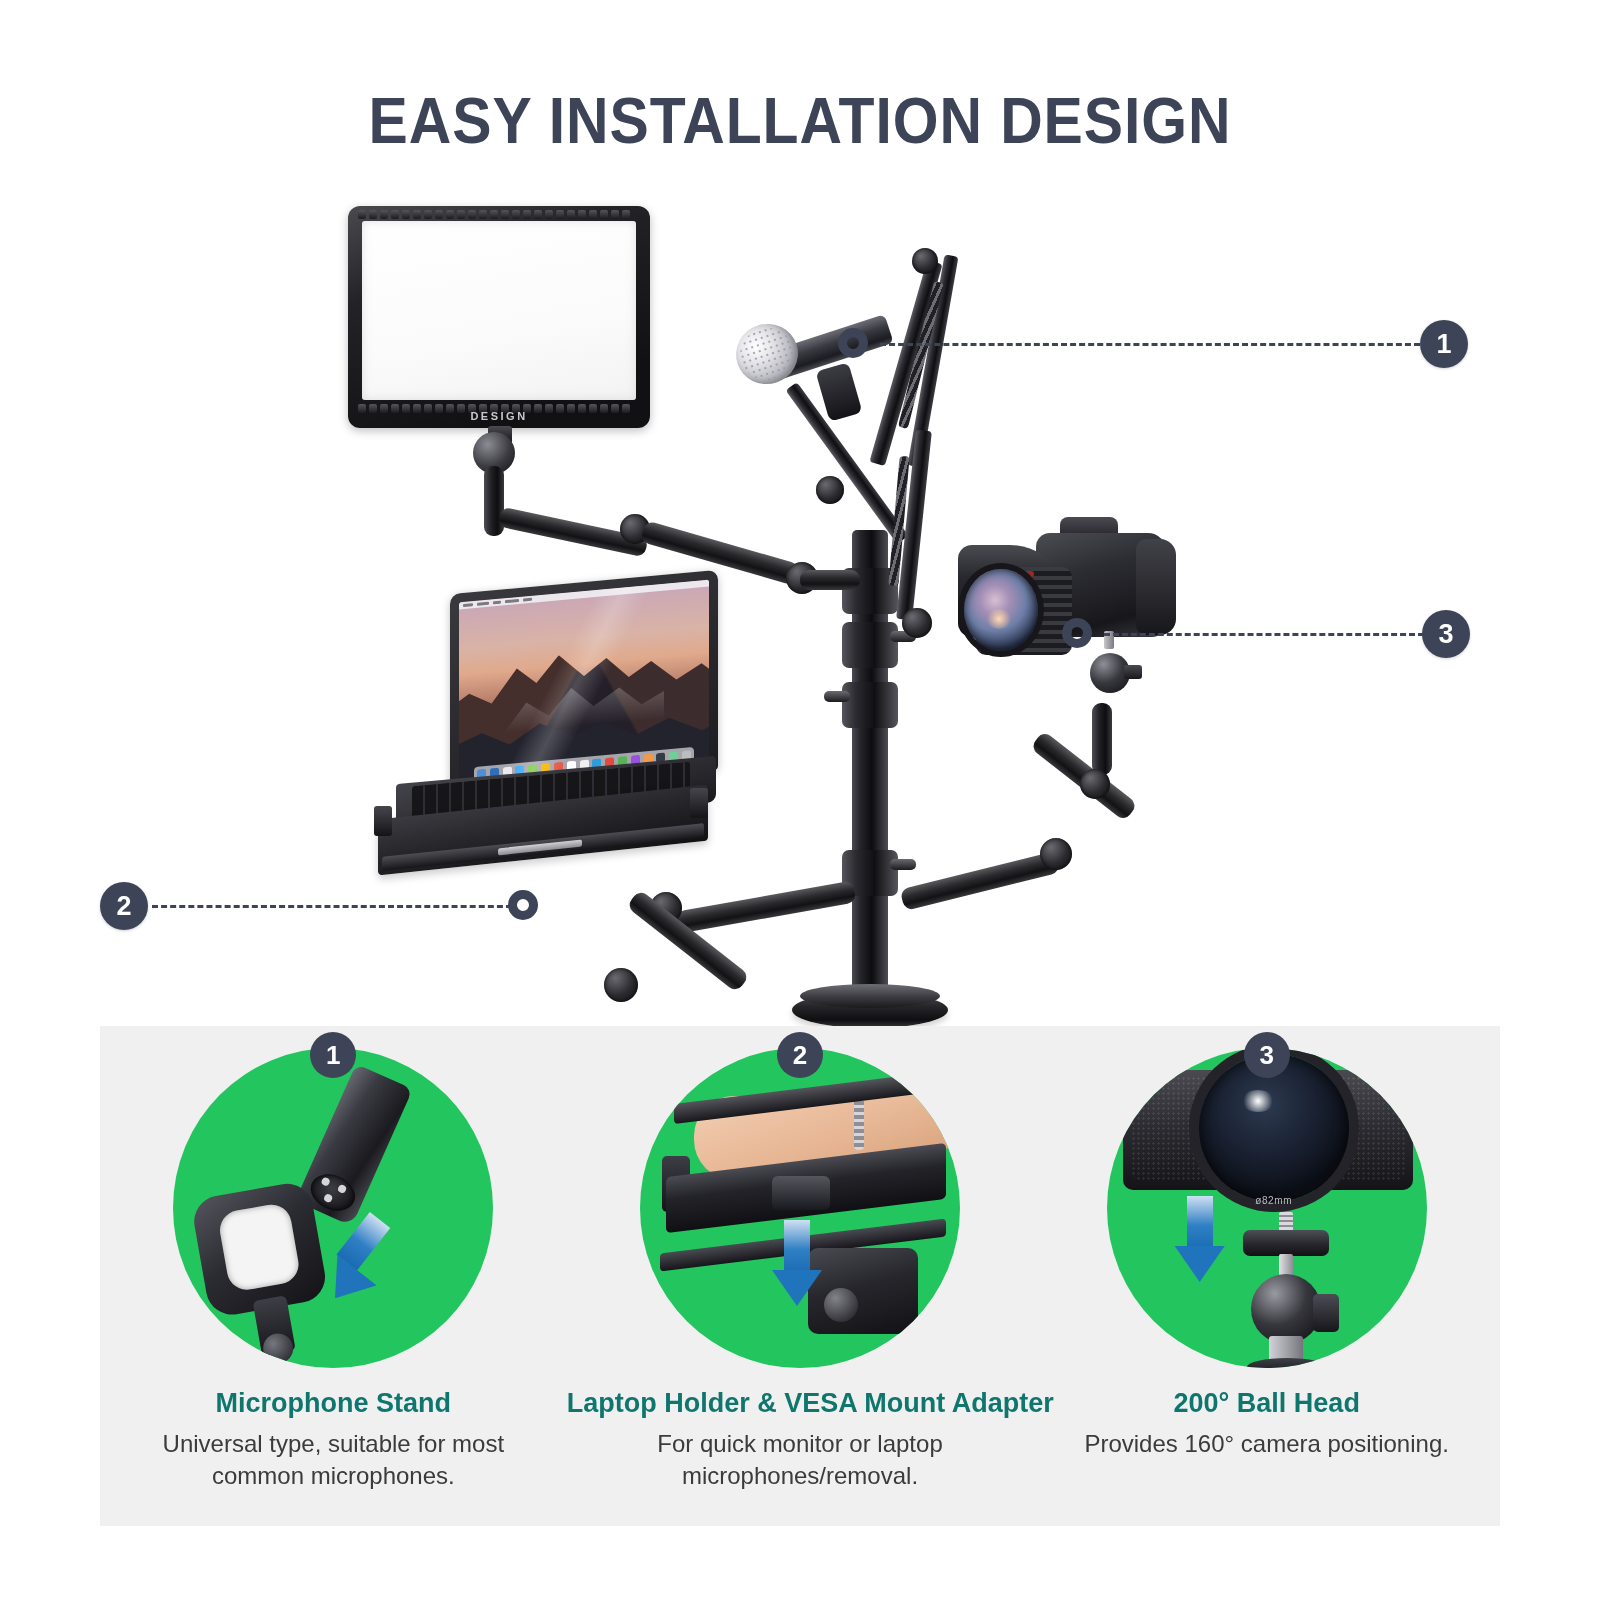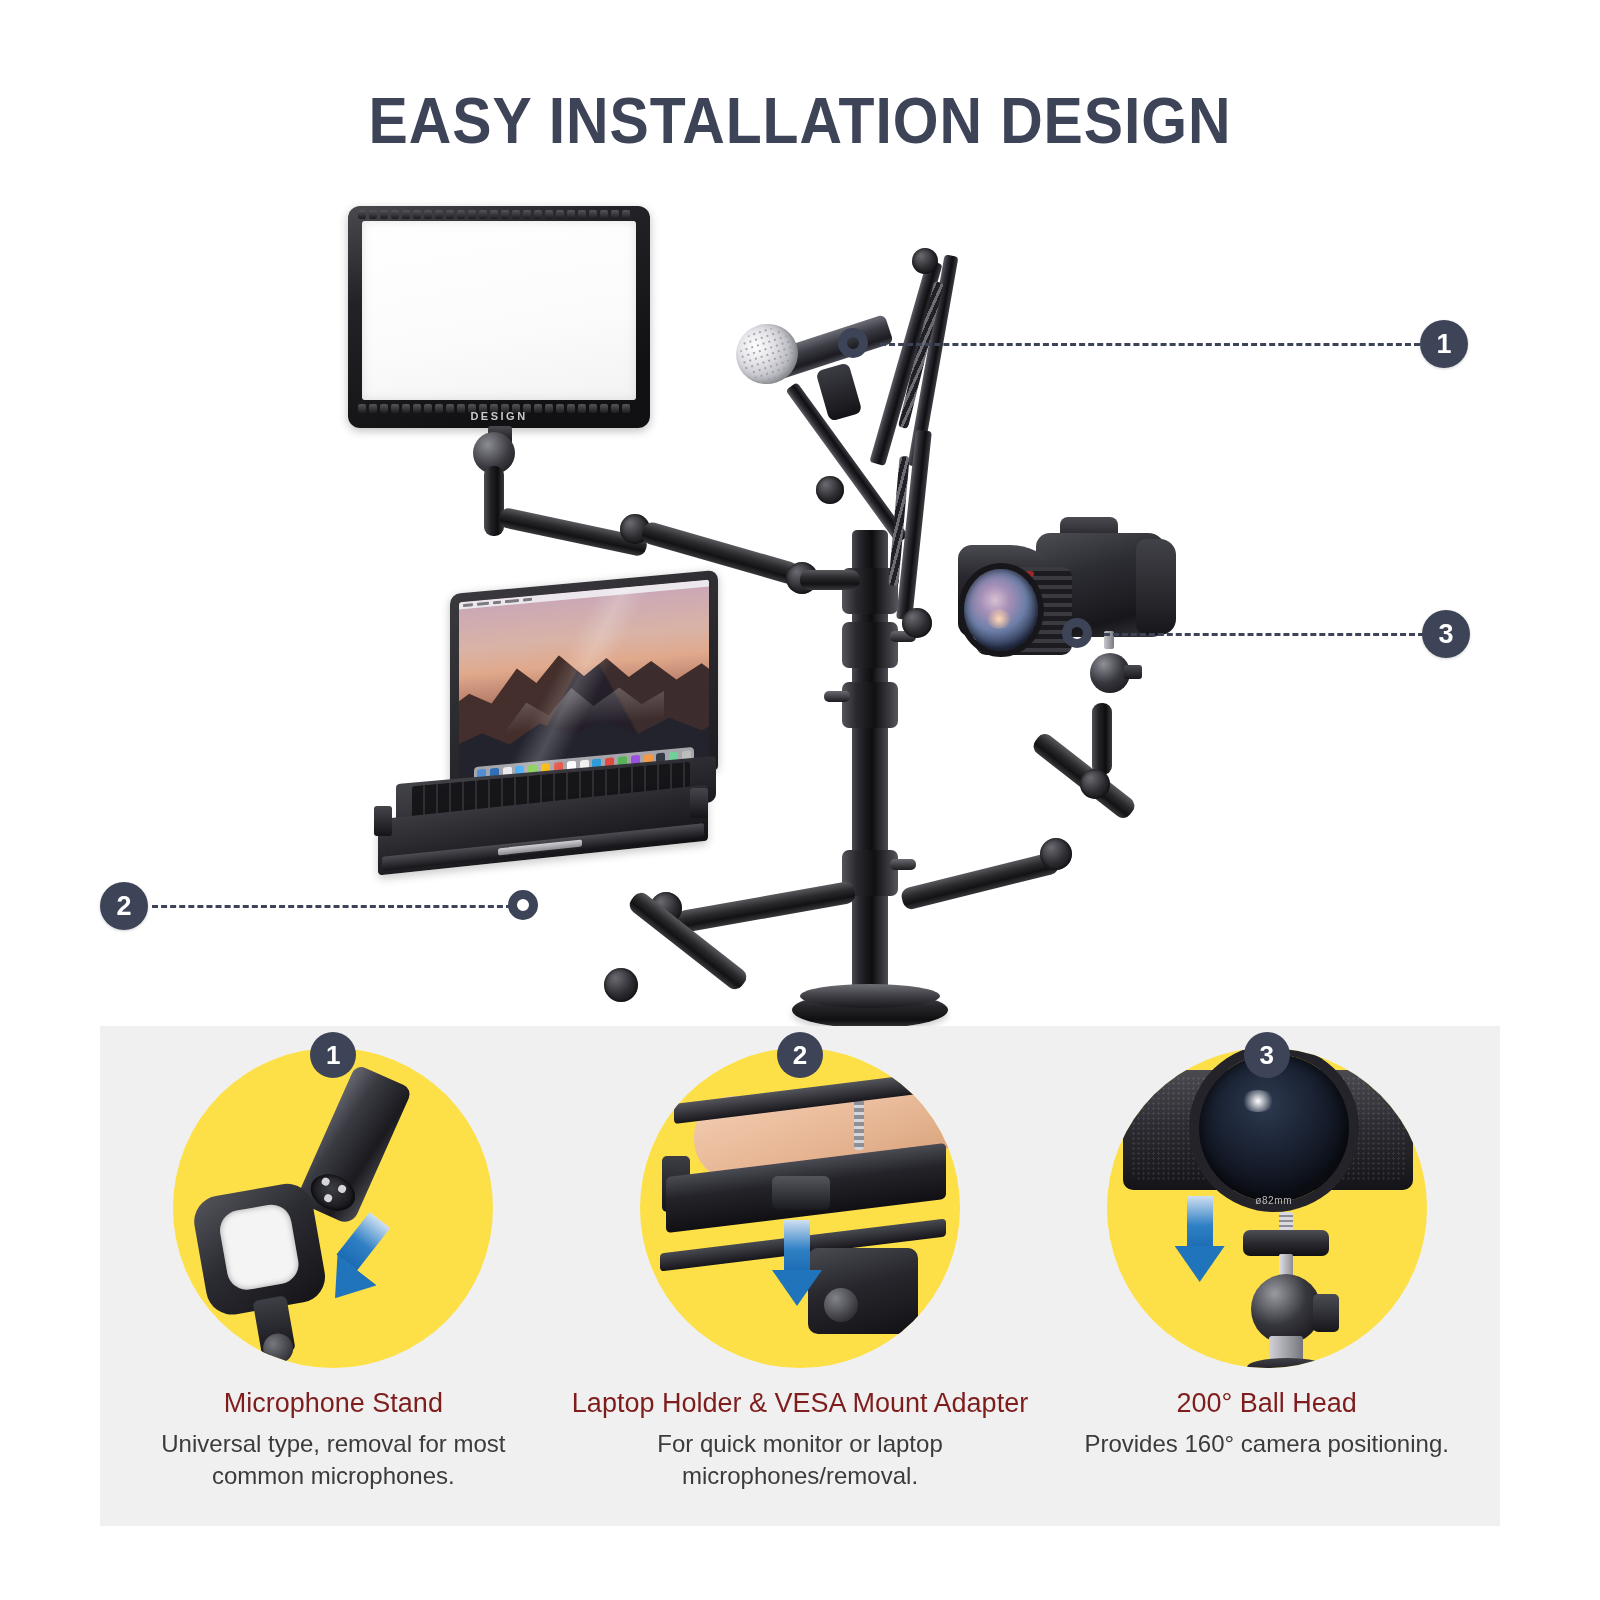--- a/index.html
+++ b/index.html
@@ -307,35 +307,35 @@
   
   .panel {
     position:absolute; left:100px; top:1026px; width:1400px; height:500px;
     background:#f0f0f0;
   }
   .cards { position:absolute; inset:0; display:flex; }
   .card { flex:1 1 0; position:relative; }
   .thumb {
     position:absolute; left:50%; top:22px; transform:translateX(-50%);
     width:320px; height:320px; border-radius:50%;
-    background:#fde047; overflow:hidden;
+    background:#22c55e; overflow:hidden;
   }
   .thumb-badge {
     position:absolute; left:50%; top:6px; transform:translateX(-50%);
     width:46px; height:46px; border-radius:50%;
     background:#3e4458; color:#fff;
     font-family:"Liberation Sans Narrow","Liberation Sans",sans-serif;
     font-size:26px; font-weight:bold;
     display:flex; align-items:center; justify-content:center;
     z-index:5;
   }
   .card-title {
     position:absolute; left:0; right:0; top:362px; text-align:center;
     font-family:"Liberation Sans Narrow","Liberation Sans",sans-serif;
-    font-size:27px; font-weight:normal; color:#7f1d1d;
+    font-size:27px; font-weight:bold; color:#0f766e;
     white-space:nowrap;
   }
   .card-desc {
     position:absolute; left:8%; right:8%; top:402px; text-align:center;
     font-family:"Liberation Sans Narrow","Liberation Sans",sans-serif;
     font-size:24px; line-height:1.32; color:#3b3b3b;
   }
 
   
   .arrow { position:absolute; }
@@ -707,21 +707,21 @@
             <div class="stem"></div>
             <div class="screw"></div>
           </div>
           <div class="arrow" style="left:182px; top:172px;">
             <div class="shaft" style="transform:rotate(38deg); transform-origin:50% 0;"></div>
             <div class="head" style="transform:rotate(38deg) translate(-18px,14px); transform-origin:50% 0;"></div>
           </div>
         </div>
         <div class="thumb-badge">1</div>
         <div class="card-title">Microphone Stand</div>
-        <div class="card-desc">Universal type, removal for most common microphones.</div>
+        <div class="card-desc">Universal type, suitable for most common microphones.</div>
       </div>
 
       <div class="card">
         <div class="thumb">
           <div class="t2-hand"></div>
           <div class="t2-wrist"></div>
           <div class="t2-bracelet"></div>
           <div class="t2-tray-top"></div>
           <div class="t2-ear"></div>
           <div class="t2-tray-mid"></div>

